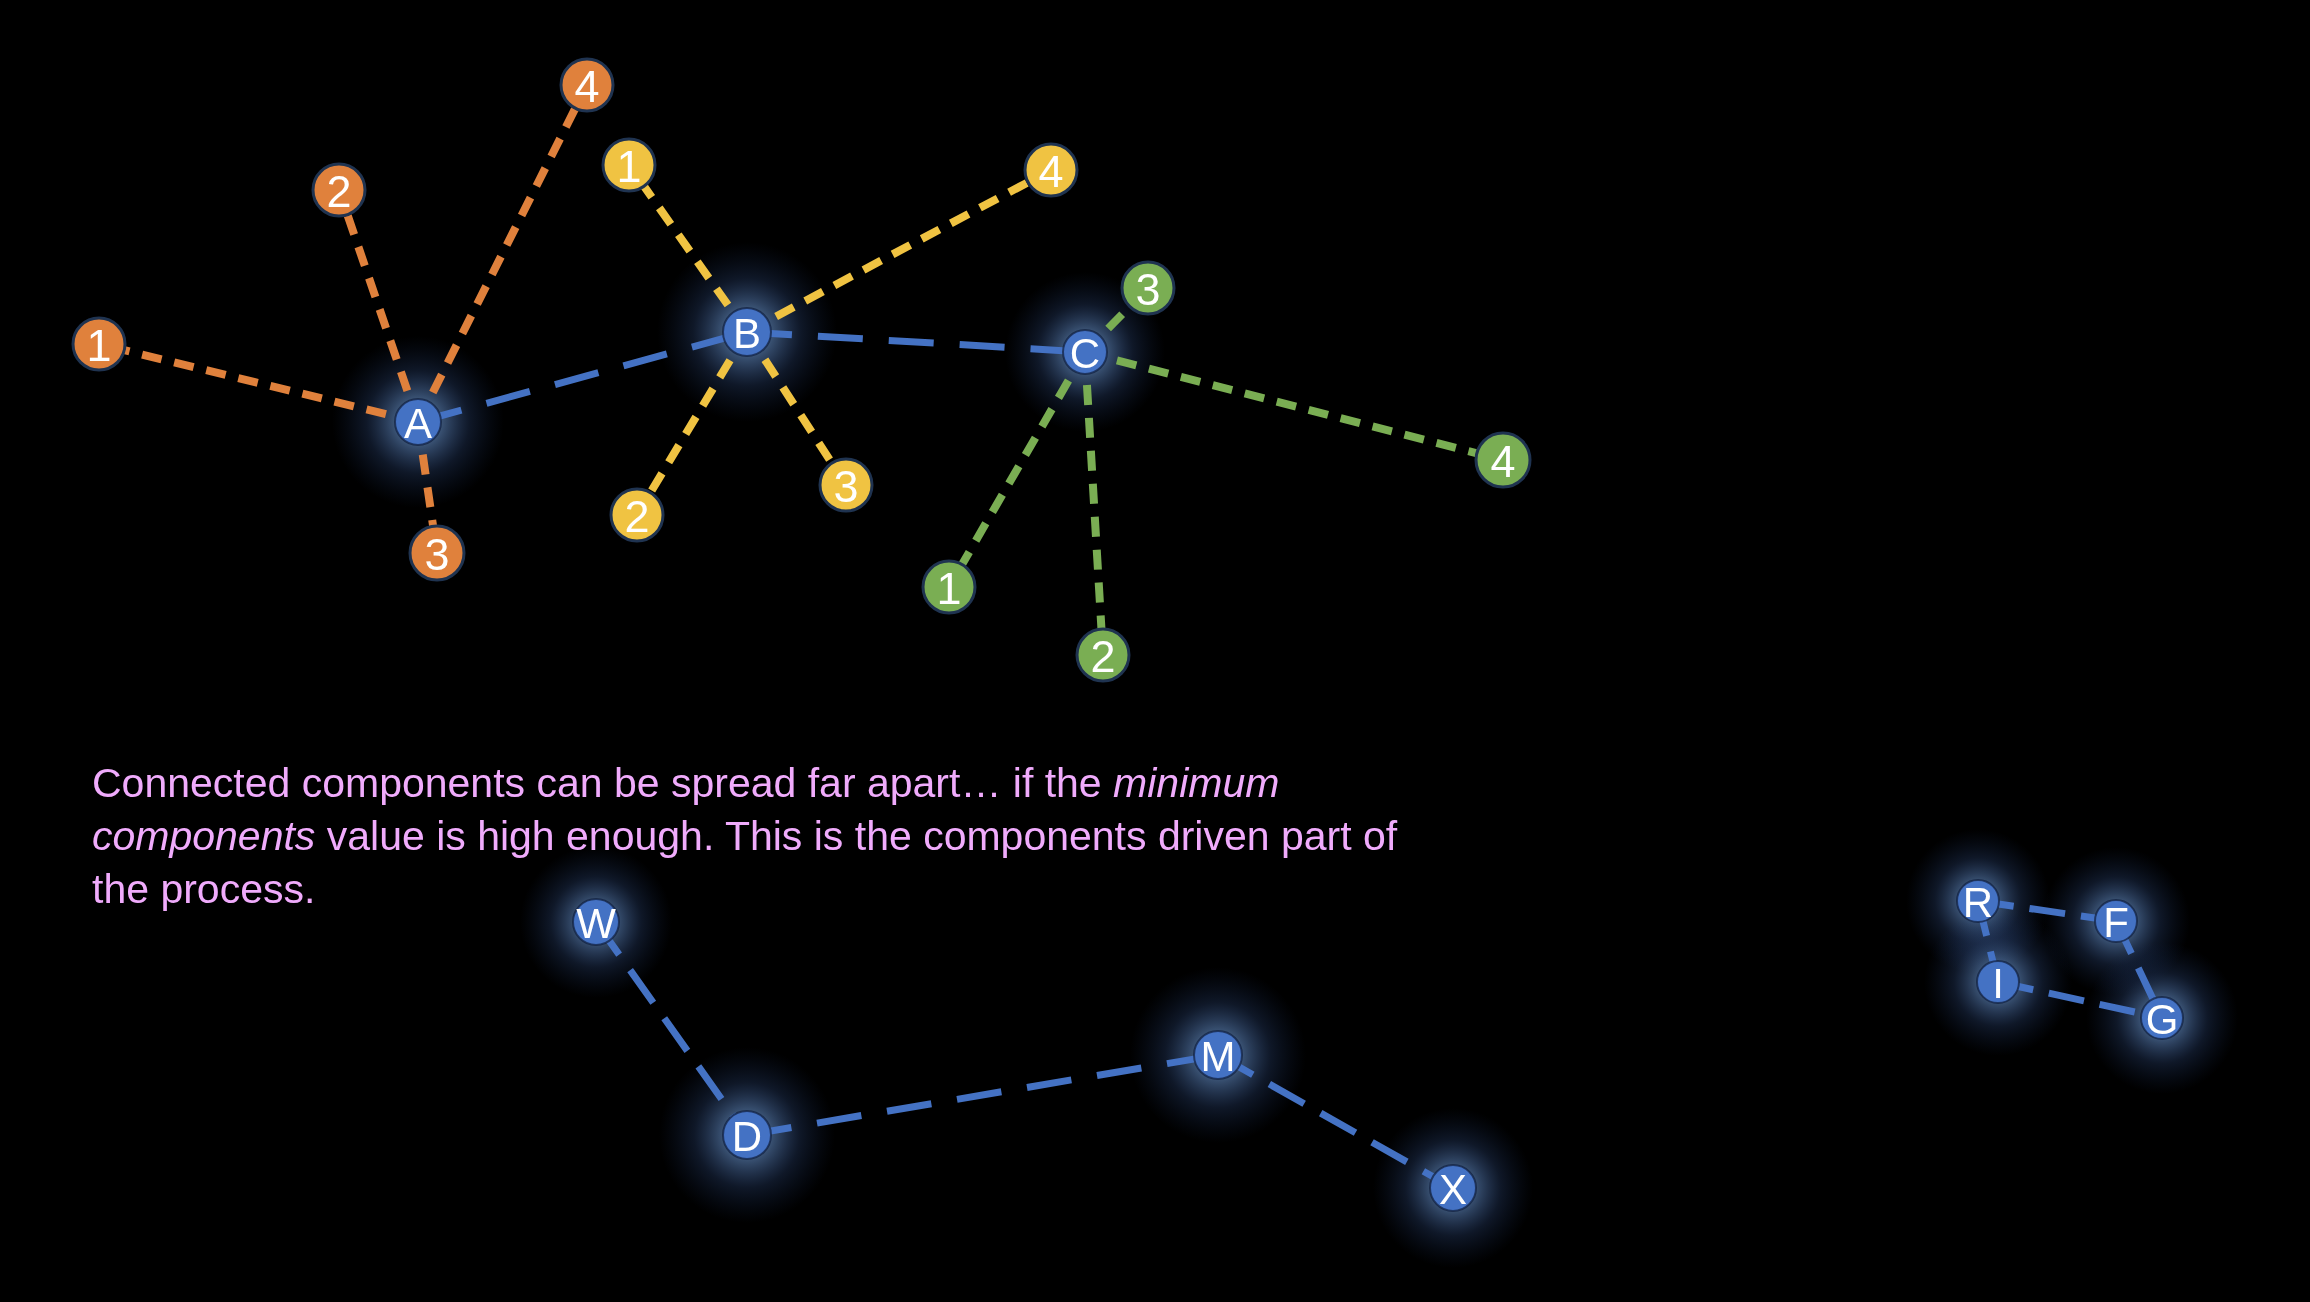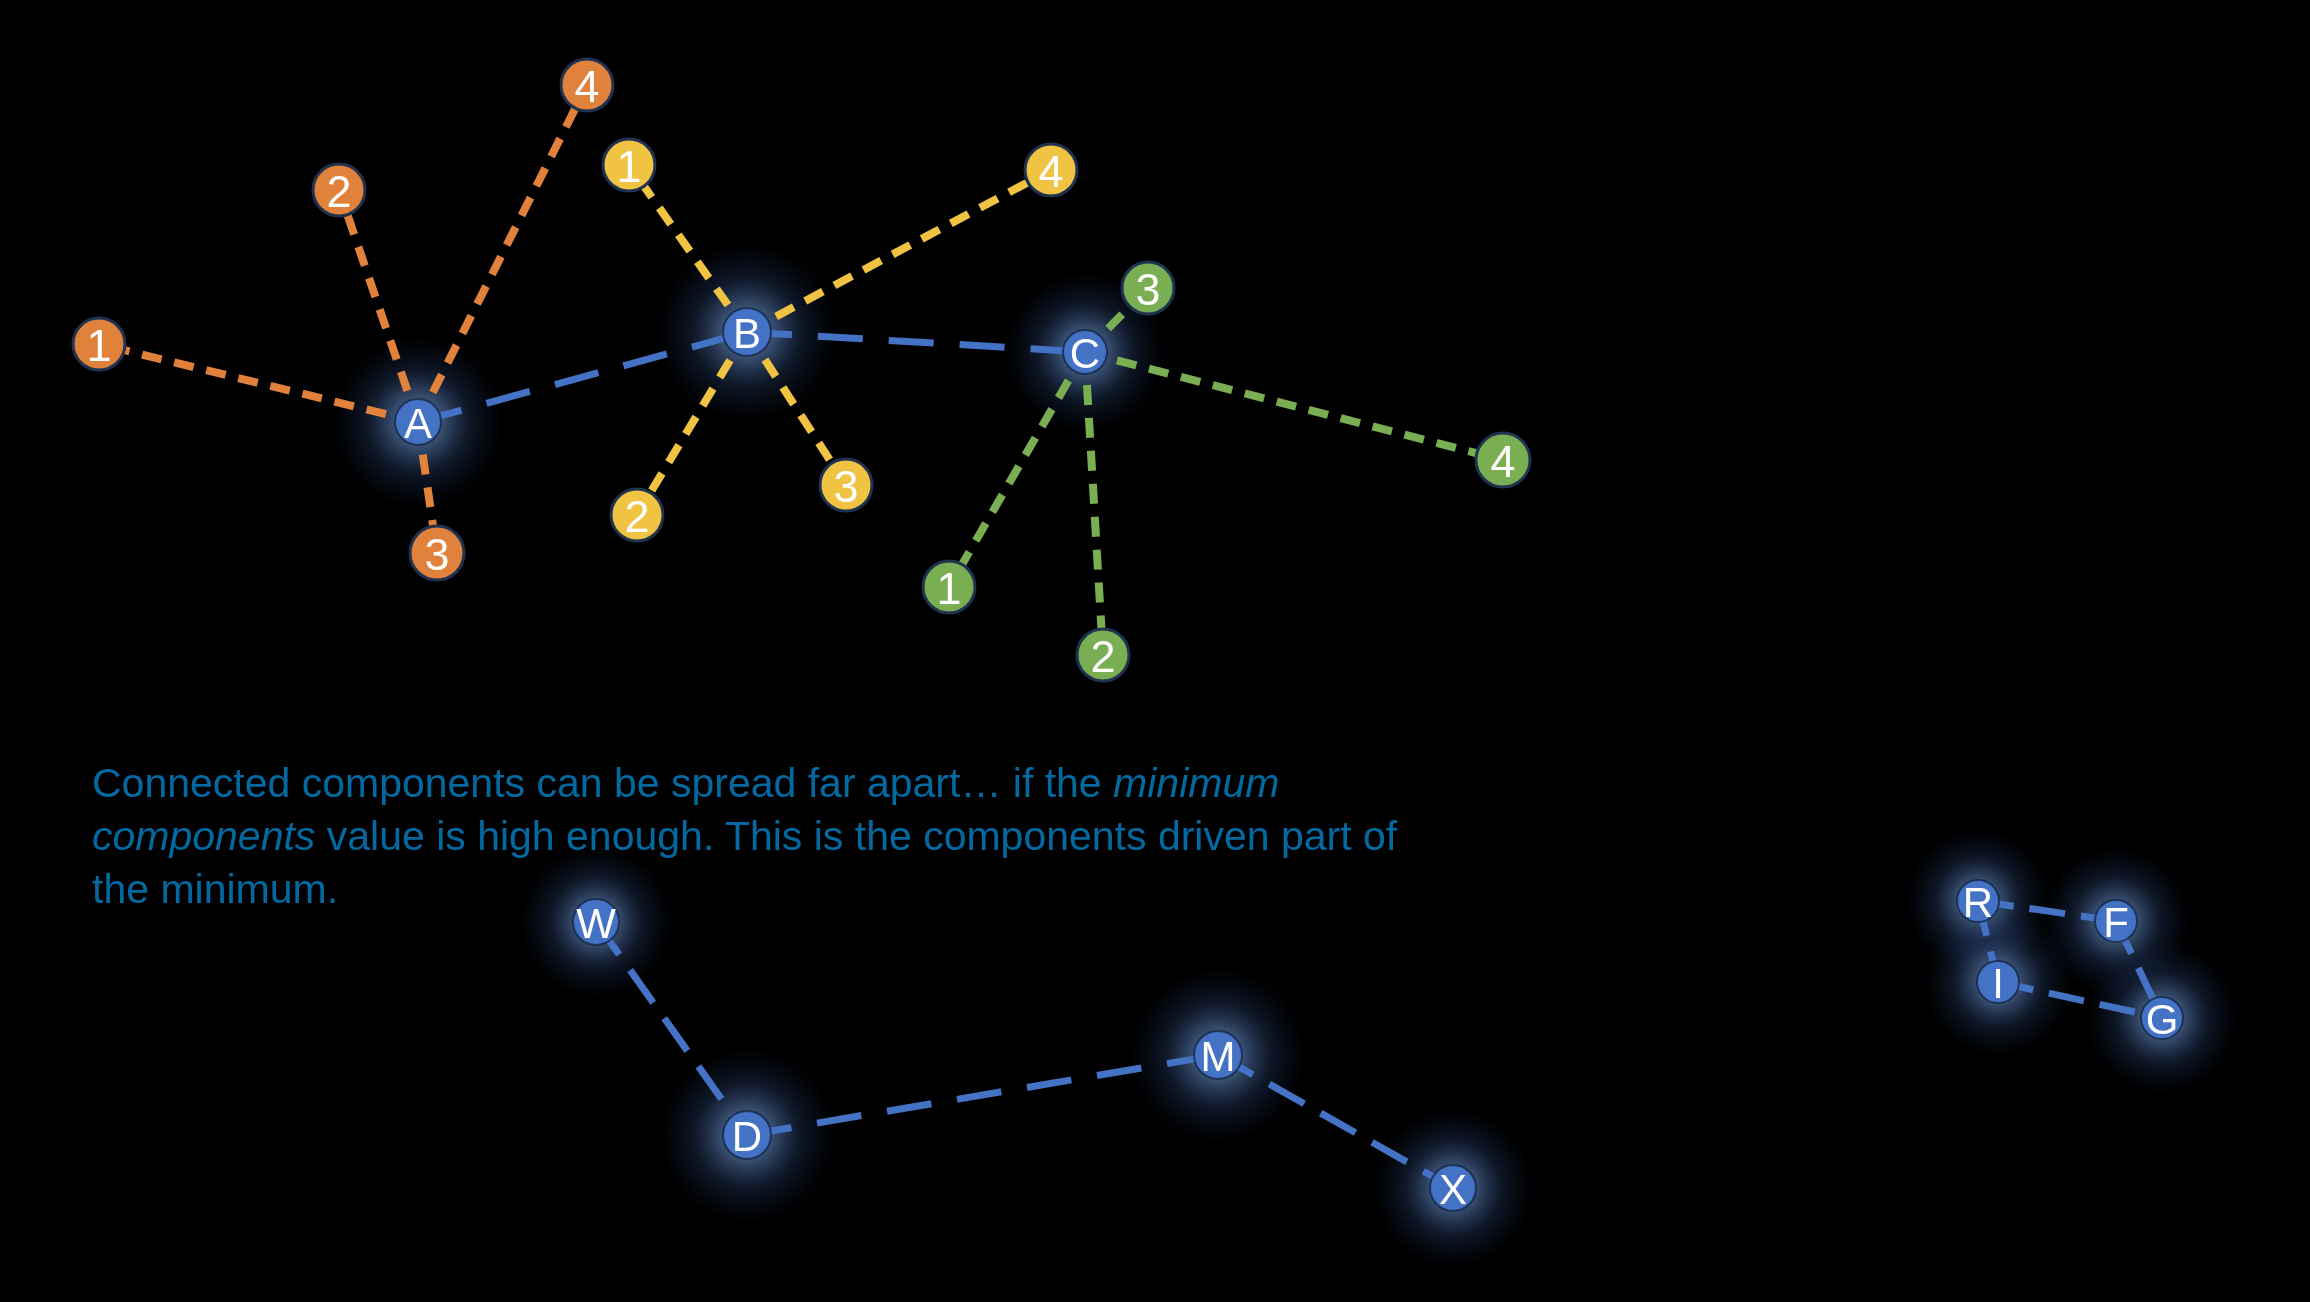--- a/index.html
+++ b/index.html
@@ -23,21 +23,21 @@
   }
   #graph-svg {
     position: absolute;
     left: 0;
     top: 0;
   }
   .caption {
     position: absolute;
     left: 92px;
     top: 757px;
-    color: #0369a1;
+    color: #f0abfc;
     font-size: 41px;
     line-height: 53px;
     letter-spacing: 0px;
     z-index: 5;
   }
   .caption .cap-line {
     white-space: nowrap;
   }
   .caption .it {
     font-style: italic;
@@ -149,16 +149,16 @@
         <circle cx="1998" cy="982" r="21" fill="#4472C4" stroke="rgba(16,30,60,0.7)" stroke-width="2"></circle>
         <text x="1998" y="982" dy="1" text-anchor="middle" dominant-baseline="central" class="hub-label">I</text>
         <circle cx="2162" cy="1018" r="21" fill="#4472C4" stroke="rgba(16,30,60,0.7)" stroke-width="2"></circle>
         <text x="2162" y="1018" dy="1" text-anchor="middle" dominant-baseline="central" class="hub-label">G</text>
       </g>
   </svg>
 
   <div class="caption">
     <div class="cap-line"><span>Connected components can be spread far apart… if the </span><span class="it">minimum</span></div>
     <div class="cap-line"><span class="it">components</span><span> value is high enough. This is the components driven part of</span></div>
-    <div class="cap-line"><span>the minimum.</span></div>
+    <div class="cap-line"><span>the process.</span></div>
   </div>
 
 </div>
 
 </body></html>

